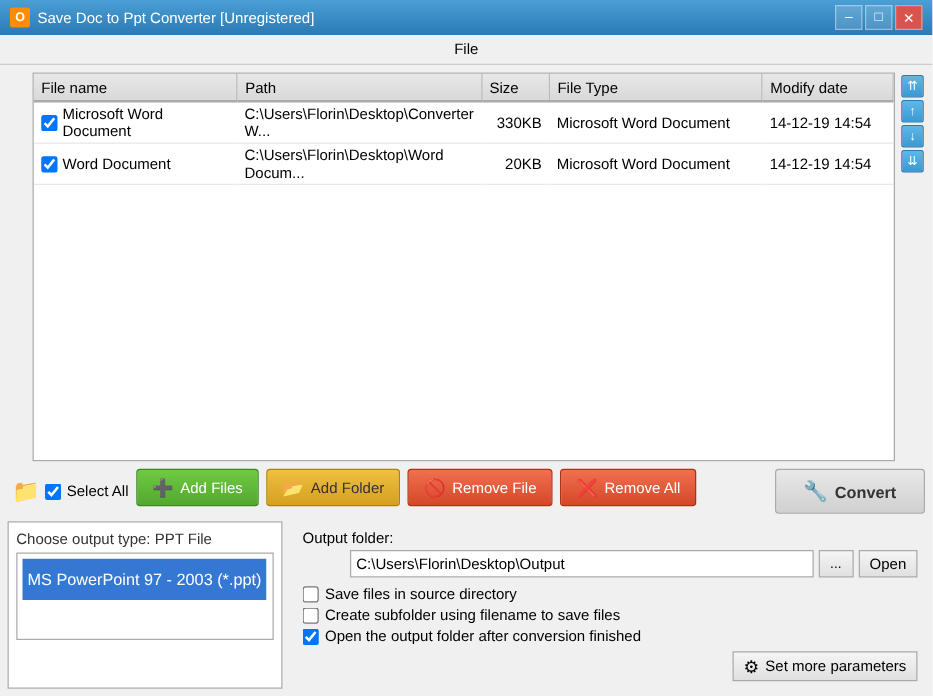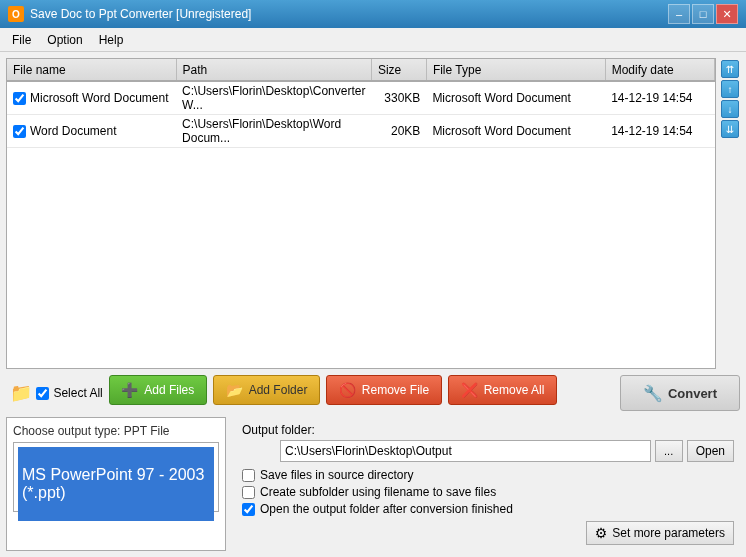--- a/index.html
+++ b/index.html
@@ -60,24 +60,25 @@
       align-items: center;
       justify-content: center;
     }
     .titlebar-btn.close { background: #d9534f; }
 
     
     .menubar {
       background: #f0f0f0;
       border-bottom: 1px solid #ccc;
       display: flex;
-      gap: 0;
+      gap: 17px;
       padding: 2px 4px;
       height: 24px;
       align-items: center;
+      flex-direction: column;
     }
     .menu-item {
       padding: 2px 8px;
       cursor: pointer;
       border-radius: 2px;
       font-size: 12px;
     }
 
     
     .main-content {
@@ -96,20 +97,21 @@
       flex: 1;
     }
 
     .file-table-wrapper {
       flex: 1;
       background: white;
       border: 1px solid #aaa;
       overflow: hidden;
       display: flex;
       flex-direction: column;
+      margin-left: 20px;
     }
 
     .file-table {
       width: 100%;
       border-collapse: collapse;
       font-size: 12px;
     }
     .file-table thead tr {
       background: linear-gradient(to bottom, #e8e8e8, #d8d8d8);
       height: 22px;
@@ -242,25 +244,25 @@
       color: #333;
     }
     .output-type-list {
       border: 1px solid #aaa;
       height: 70px;
       padding: 4px;
       font-size: 12px;
       background: white;
     }
     .output-type-item {
-      padding: 19px 4px;
+      padding: 9px 4px;
       background: #3478d4;
       color: white;
       display: inline-block;
-      font-size: 16px;
+      font-size: 13px;
     }
 
     
     .output-folder-panel {
       flex: 1;
       padding: 6px;
     }
     .output-folder-panel .panel-label {
       font-size: 12px;
       margin-bottom: 3px;

